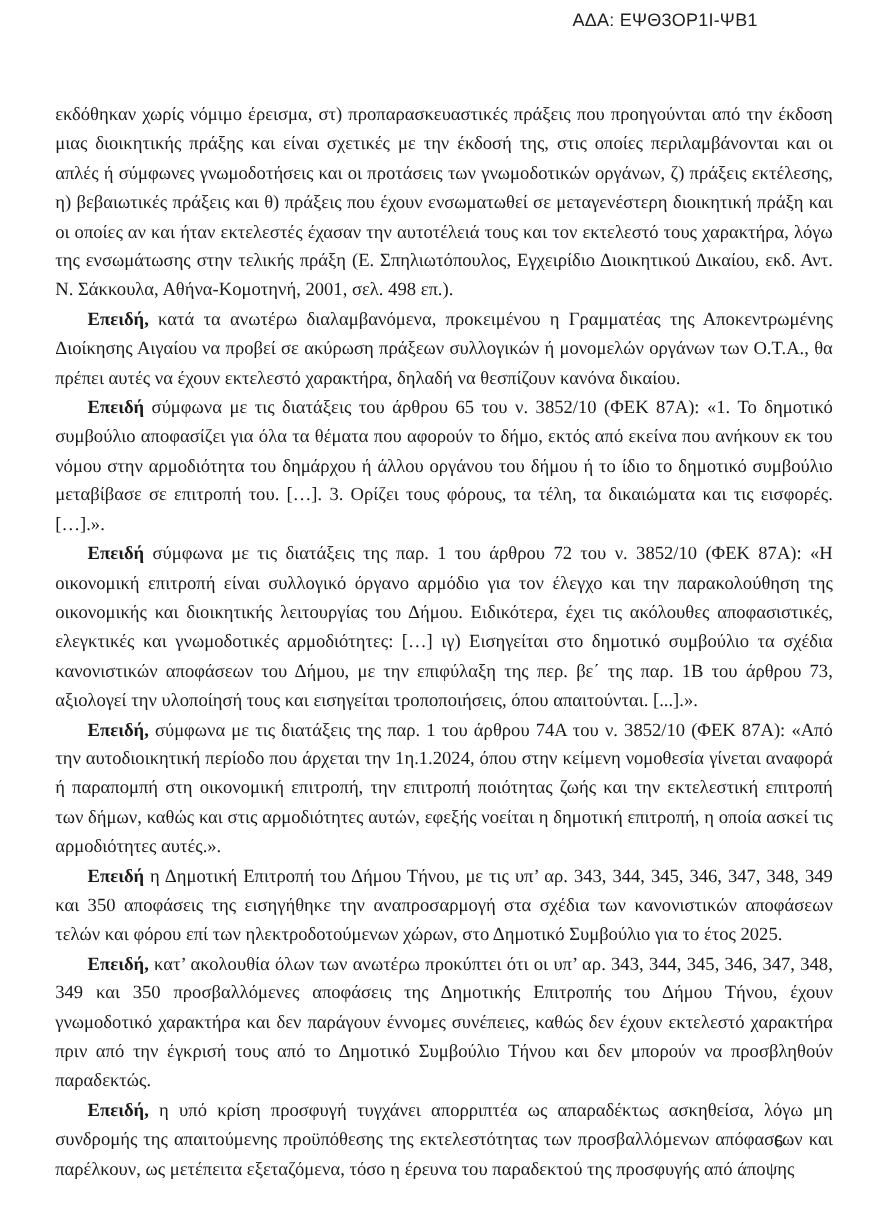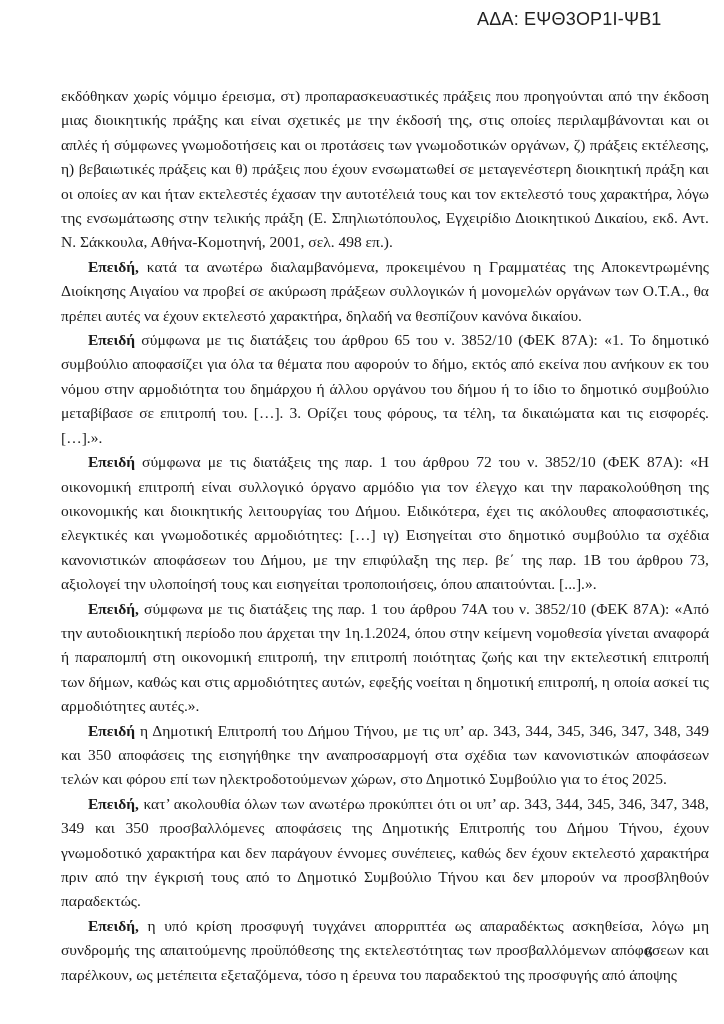--- a/index.html
+++ b/index.html
@@ -13,28 +13,28 @@
     position: relative;
     overflow: hidden;
     font-family: "Liberation Serif", serif;
     color: #1a1a1a;
   }
   .ada-code {
     position: absolute;
     left: 477px;
     top: 9px;
     font-family: "Liberation Sans", sans-serif;
-    font-size: 18px;
+    font-size: 15px;
     letter-spacing: 0.2px;
     color: #222222;
     white-space: nowrap;
   }
   .doc-body {
     position: absolute;
-    left: 61px;
+    left: 46px;
     top: 84px;
     width: 648px;
     font-size: 15.5px;
     line-height: 24.4px;
     text-align: justify;
   }
   .para {
     margin: 0;
     padding: 0;
     text-indent: 27px;

